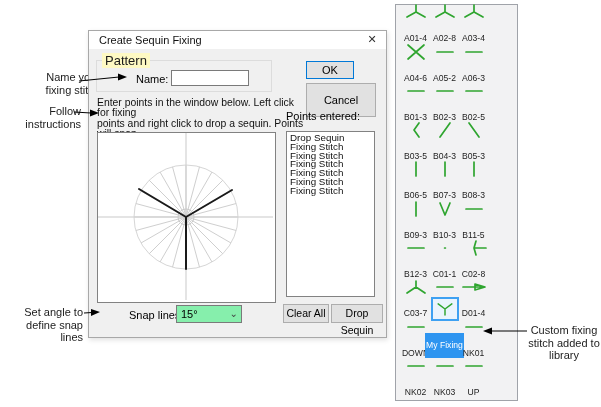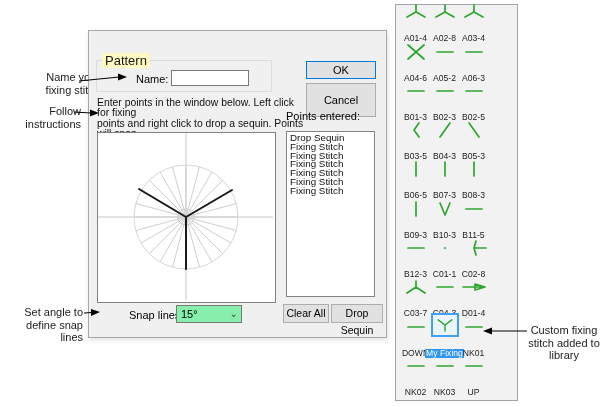--- a/index.html
+++ b/index.html
@@ -23,21 +23,21 @@
   #group-pattern{position:absolute;left:7px;top:29px;width:174px;height:30px;
                  border:1px solid #dcdcdc;}
   #group-pattern-legend{position:absolute;left:13px;top:22px;background:#fef9c3;
                         padding:0 3px;font-size:13px;color:#1a1a1a;}
   #name-label{position:absolute;left:47px;top:42px;}
   #name-input{position:absolute;left:82px;top:39px;width:72px;height:14px;
               border:1px solid #7a7a7a;background:#fff;font-size:11px;padding:0 2px;
               font-family:"Liberation Sans",sans-serif;}
   .btn{position:absolute;background:#e1e1e1;border:1px solid #adadad;font-size:11px;
        text-align:center;font-family:"Liberation Sans",sans-serif;color:#000;padding:0;}
-  #ok-btn{left:217px;top:30px;width:70px;height:18px;border:1px solid #0078d7;line-height:16px;}
+  #ok-btn{left:217px;top:30px;width:48px;height:18px;border:1px solid #0078d7;line-height:16px;}
   #cancel-btn{left:217px;top:52px;width:70px;height:34px;line-height:16px;}
   #instructions{position:absolute;left:8px;top:67px;width:210px;font-size:10.4px;
                 line-height:10.3px;color:#111;white-space:pre-line;}
   #canvas{position:absolute;left:8px;top:101px;width:177px;height:169px;background:#fff;
           border:1px solid #828282;}
   #points-label{position:absolute;left:197px;top:79px;}
   #points-list{position:absolute;left:197px;top:100px;width:89px;height:166px;background:#fff;
                border:1px solid #828282;padding:2px 0 0 3px;box-sizing:border-box;overflow:hidden;}
   .pt-item{font-size:9.8px;line-height:8.8px;color:#111;}
   #snap-label{position:absolute;left:40px;top:278px;}
@@ -52,21 +52,21 @@
   #library{position:absolute;left:395px;top:4px;width:123px;height:397px;background:#f2f2f3;
            border:1px solid #a0a3a9;box-sizing:border-box;z-index:5;}
   #lib-grid{position:absolute;left:5px;top:2px;width:88px;height:393px;
             display:grid;grid-template-columns:repeat(3,29px);grid-auto-rows:39.3px;}
   .lib-cell{display:flex;flex-direction:column;align-items:center;justify-content:flex-end;
             padding-bottom:3px;box-sizing:border-box;}
   .lib-iconwrap{height:22px;display:flex;align-items:center;justify-content:center;}
   .lib-iconwrap.sel{border:2px solid #3ea1f2;background:#eaf4fd;height:20px;width:24px;
                     box-sizing:content-box;}
   .lib-label{font-size:8.6px;line-height:9px;color:#1d1d1d;margin-top:12px;white-space:nowrap;}
-  .lib-label.sel{background:#2e95f0;color:#fff;padding:0 1px;}
+  .lib-label.sel{background:#2e95f0;color:#fff;padding:8px 1px;}
 </style>
 </head>
 <body>
 
 <div id="page">
 
   <div class="ann r" style="left:10px;top:71px;width:90px;">Name your
 fixing stitch</div>
   <div class="ann r" style="left:0px;top:306px;width:83px;">Set angle to
 define snap
@@ -82,20 +82,24 @@
     <polygon points="127,77 118,73.5 118,80.5" fill="#000"></polygon>
     <line x1="74" y1="112" x2="91" y2="113" stroke="#000" stroke-width="1"></line>
     <polygon points="99,113 90,109.5 90,116.5" fill="#000"></polygon>
     <line x1="84" y1="313" x2="92" y2="312.5" stroke="#000" stroke-width="1"></line>
     <polygon points="100,312 91,309 91,316" fill="#000"></polygon>
     <line x1="527" y1="331" x2="490" y2="331" stroke="#000" stroke-width="1"></line>
     <polygon points="483,331 492,327.5 492,334.5" fill="#000"></polygon>
   </svg>
 
   <div id="dialog">
+    <div id="titlebar">
+      <span id="title">Create Sequin Fixing</span>
+      <span id="close-btn">✕</span>
+    </div>
 
     <div id="group-pattern"></div>
     <span id="group-pattern-legend">Pattern</span>
     <span id="name-label">Name:</span>
     <input id="name-input" type="text" value="" style="">
 
     <button class="btn" id="ok-btn">OK</button>
     <button class="btn" id="cancel-btn">Cancel</button>
 
     <div id="instructions">Enter points in the window below. Left click for fixing

